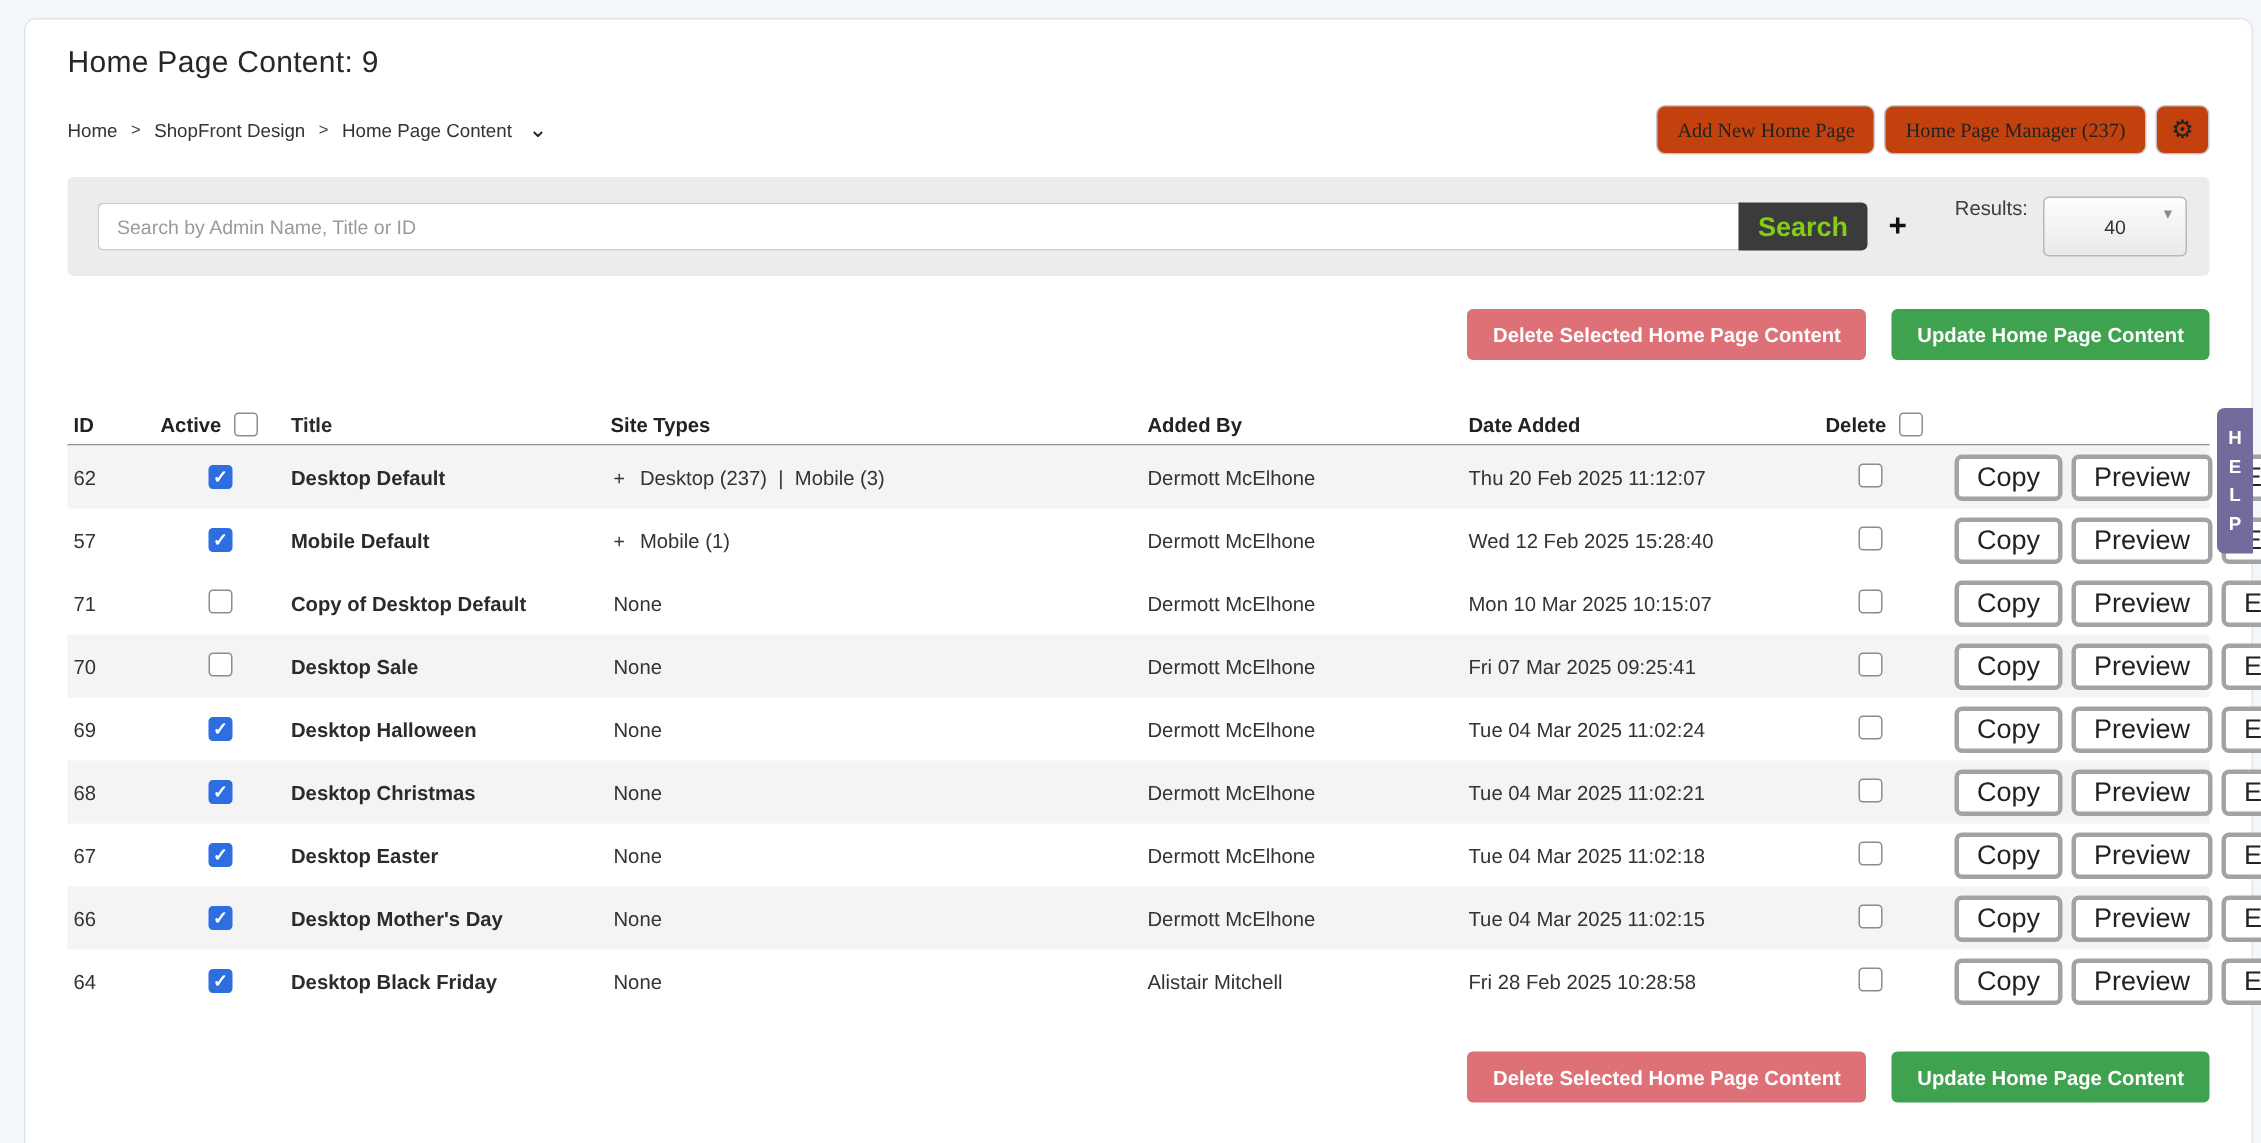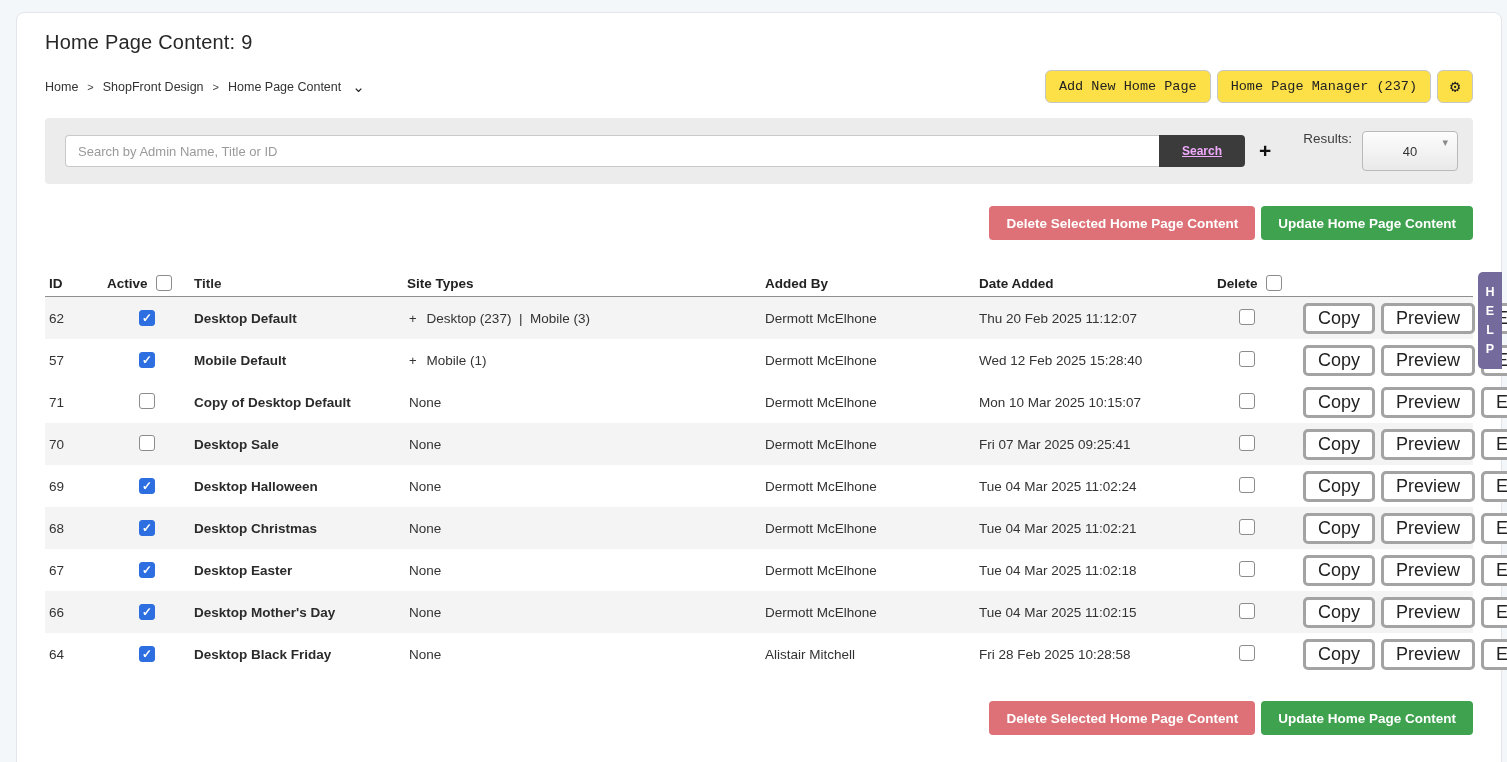--- a/index.html
+++ b/index.html
@@ -9,43 +9,43 @@
   .card { position:absolute; left:16px; top:12px; width:1486px; height:760px;
     background:#fff; border:1px solid #e2e6ea; border-radius:8px; padding:18px 12px 0 12px; }
 
   
   .page-title { font-size:20px; font-weight:400; color:#272727; letter-spacing:.2px; margin-left:16px; }
   .top-row { display:flex; align-items:center; justify-content:space-between; margin:16px 16px 0 16px; }
   .crumbs { font-size:12.5px; color:#333; display:flex; align-items:center; gap:9px; }
   .crumbs .sep { color:#444; font-size:11px; }
   .crumbs .chev { font-size:15px; color:#222; margin-left:2px; line-height:8px; cursor:pointer; }
   .hdr-btns { display:flex; gap:6px; align-items:center; }
-  .hbtn { background:#fde047; border:1px solid #c6c6c6; border-radius:6px; height:33px;
-    padding:0 13px; font-size:13.5px; color:#222; font-family:Liberation Mono, monospace; cursor:pointer; }
+  .hbtn { background:#c2410c; border:1px solid #c6c6c6; border-radius:6px; height:33px;
+    padding:0 13px; font-size:13.5px; color:#222; font-family:Liberation Serif, serif; cursor:pointer; }
   .hbtn.gear { width:36px; padding:0; font-size:17px; }
 
   
   .search-panel { margin:15px 16px 0 16px; background:#ececec; border-radius:4px;
     height:66px; display:flex; align-items:center; padding:0 15px 0 20px; }
   .search-combo { display:flex; flex:0 0 auto; width:1180px; height:32px; }
   .search-input { flex:1; border:1px solid #c9c9c9; border-right:none; border-radius:4px 0 0 4px;
     padding:0 12px; font-size:13px; font-family:inherit; color:#333; outline:none; }
   .search-input::placeholder { color:#9a9a9a; }
-  .search-btn { width:86px; background:var(--search-button-dark,#3b3b3b); color:#f0abfc; border:none;
-    border-radius:0 4px 4px 0; font-size:12px; font-weight:600; font-family:inherit; cursor:pointer;text-decoration:underline; }
+  .search-btn { width:86px; background:var(--search-button-dark,#3b3b3b); color:#84cc16; border:none;
+    border-radius:0 4px 4px 0; font-size:18px; font-weight:600; font-family:inherit; cursor:pointer; }
   .plus { font-size:21px; font-weight:700; color:#111; margin-left:14px; cursor:pointer; line-height:20px; }
   .results-group { margin-left:auto; display:flex; align-items:flex-start; }
   .results-label { font-size:13.5px; color:#3d3d3d; margin-right:10px; }
   .results-dd { position:relative; width:96px; height:40px; border:1px solid #b9b9b9; border-radius:4px;
     background:linear-gradient(#fdfdfd,#e9e9e9); font-size:13px; color:#333; display:flex;
     align-items:center; justify-content:center; cursor:pointer; }
   .results-dd .caret { position:absolute; right:9px; top:4px; font-size:11px; color:#8a8a8a; }
 
   
-  .bulk-row { display:flex; justify-content:flex-end; gap:6px; margin:22px 16px 0 16px; }
+  .bulk-row { display:flex; justify-content:flex-end; gap:17px; margin:22px 16px 0 16px; }
   .bulk-btn { height:34px; border:none; border-radius:4px; color:#fff; font-size:13.5px;
     font-weight:600; font-family:inherit; padding:0 17px; cursor:pointer; }
   .bulk-btn.del { background:var(--delete-red,#dd7177); }
   .bulk-btn.upd { background:var(--update-green,#3fa24f); }
 
   
   .table { margin:30px 16px 0 16px; }
   .thead, .trow { display:grid;
     grid-template-columns:56px 88px 212px 358px 214px 240px 82px 1fr;
     align-items:center; }

